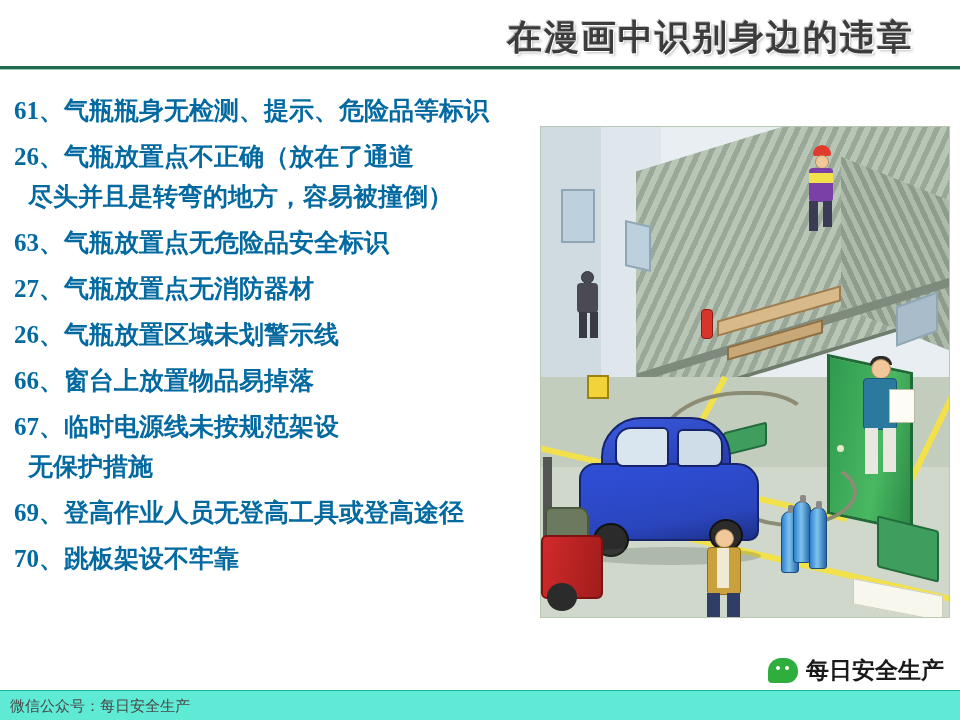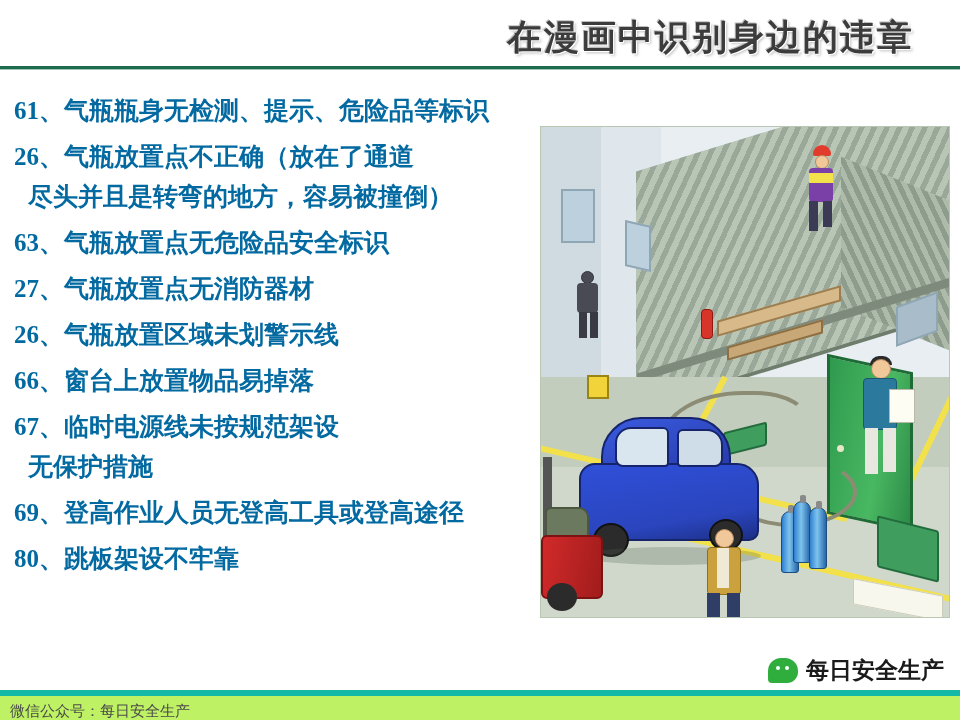--- a/index.html
+++ b/index.html
@@ -335,22 +335,22 @@
     font-weight: bold;
     color: #1a1a1a;
     font-family: "Liberation Serif", "DejaVu Serif", serif;
     white-space: nowrap;
   }
 
   #footer-bar {
     position: absolute;
     left: 0; bottom: 0;
     width: 960px; height: 30px;
-    background: #bef264;
-    border-top: 6px solid #14b8a6;
+    background: #5eead4;
+    border-top: 1px solid #14b8a6;
   }
   #footer-text {
     position: absolute;
     left: 10px; top: 6px;
     font-size: 15px;
     color: #4a4a4a;
     font-family: "Liberation Sans", sans-serif;
     white-space: nowrap;
   }
 </style>
@@ -368,21 +368,21 @@
     <div class="item">61、气瓶瓶身无检测、提示、危险品等标识</div>
     <div class="item">26、气瓶放置点不正确（放在了通道</div>
     <div class="item cont">尽头并且是转弯的地方，容易被撞倒）</div>
     <div class="item">63、气瓶放置点无危险品安全标识</div>
     <div class="item">27、气瓶放置点无消防器材</div>
     <div class="item">26、气瓶放置区域未划警示线</div>
     <div class="item">66、窗台上放置物品易掉落</div>
     <div class="item">67、临时电源线未按规范架设</div>
     <div class="item cont">无保护措施</div>
     <div class="item">69、登高作业人员无登高工具或登高途径</div>
-    <div class="item">80、跳板架设不牢靠</div>
+    <div class="item">70、跳板架设不牢靠</div>
   </div>
 
   <div id="illo">
     <div class="abs" id="backwall"></div>
     <div class="abs" id="leftwall"></div>
     <div class="abs" id="leftwall2"></div>
 
     <div class="abs" id="roof"></div>
     <div class="abs" id="roof2"></div>
     <div class="abs" id="roofbeam"></div>

